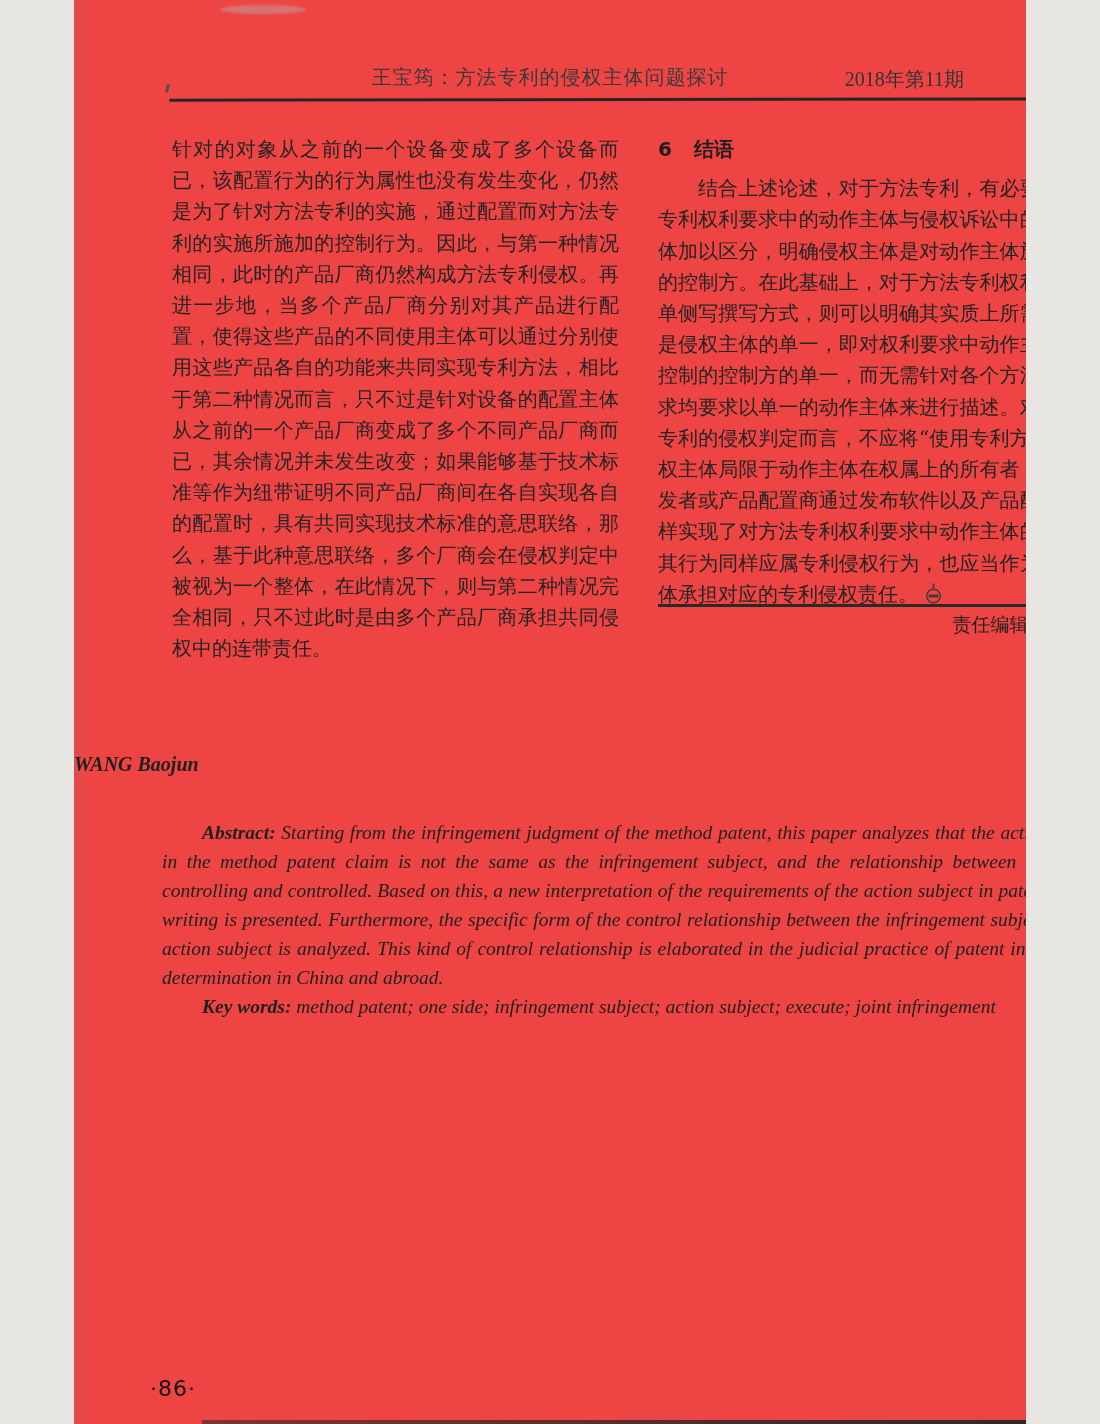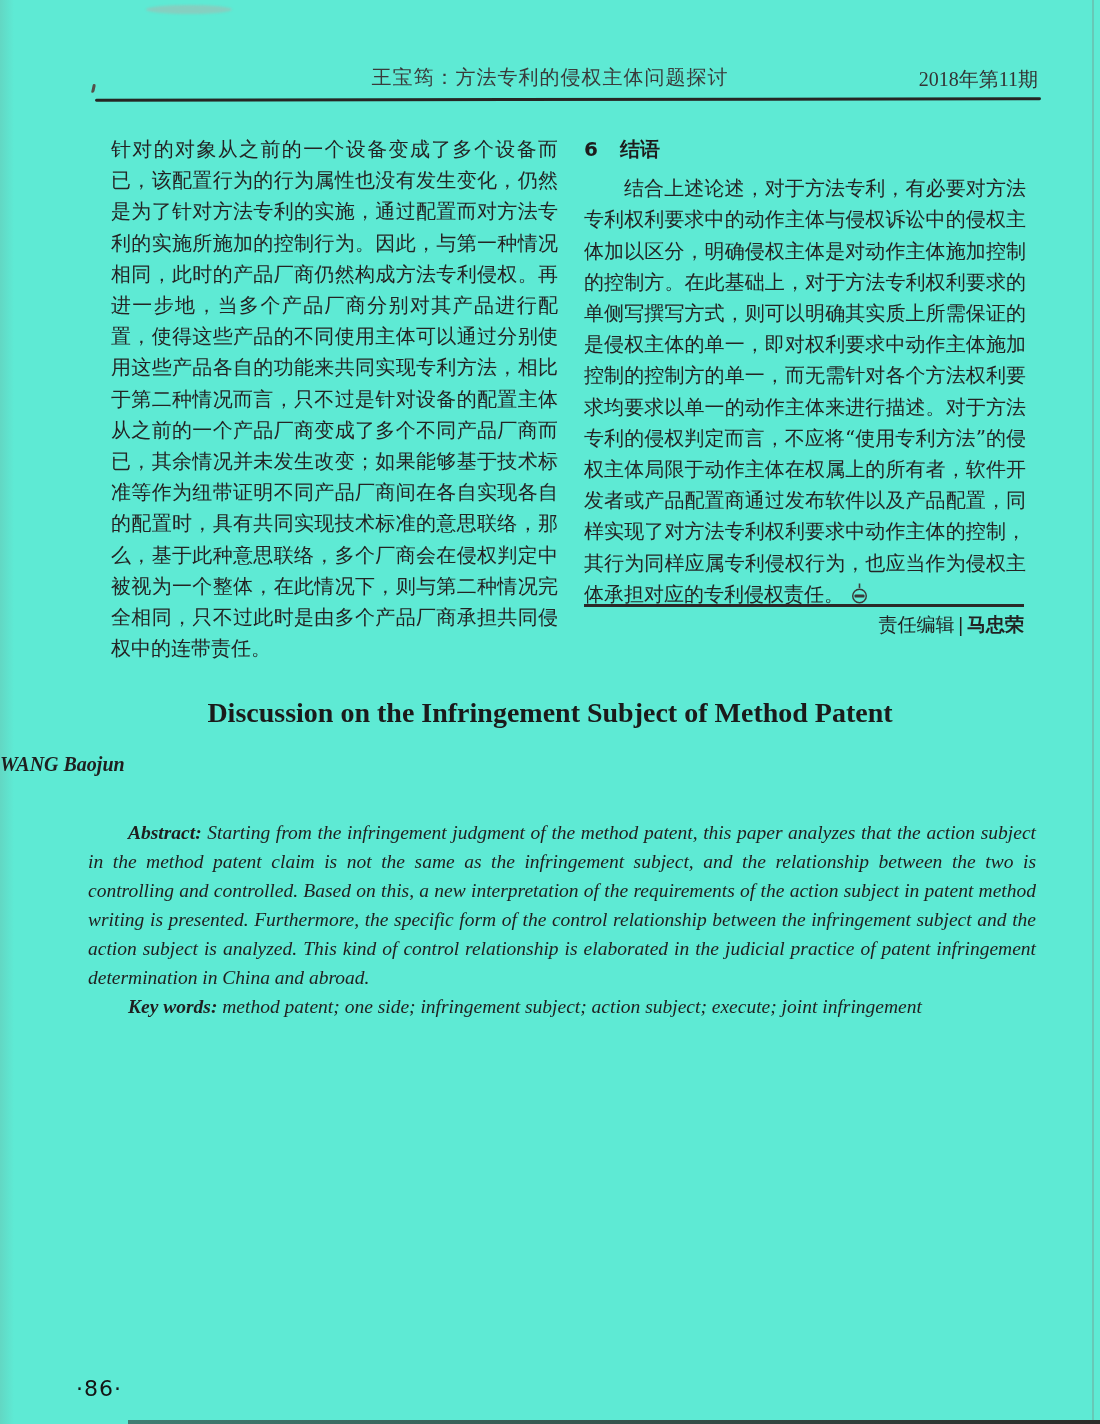--- a/index.html
+++ b/index.html
@@ -1,20 +1,20 @@
 <!DOCTYPE html>
 <html lang="zh"><head>
 <meta charset="utf-8">
 <style>
   html,body{margin:0;padding:0;background:#e8e6e2;}
   .page{
     position:relative;
-    width:1100px;height:1424px;
+    width:952px;height:1424px;
     margin:0 auto;
-    background:#5eead4;
+    background:#ef4444;
     overflow:hidden;
     color:#262626;
   }
   
   .running-title{
     position:absolute;top:64px;left:0;right:0;
     text-align:center;
     font-family:"DejaVu Serif","Liberation Serif",serif;
     font-size:20px;color:#3a3a3a;letter-spacing:1px;
   }
@@ -27,21 +27,21 @@
     position:absolute;top:98px;left:95px;width:946px;height:3px;
     background:#262624;border-radius:2px;transform:rotate(-0.08deg);
   }
   
   .col{
     position:absolute;top:134px;
     font-family:"DejaVu Serif","Liberation Serif",serif;
     font-size:20px;line-height:31.2px;
     text-align:justify;color:#242424;
   }
-  .col-left{left:111px;width:447px;}
+  .col-left{left:98px;width:447px;}
   .col-right{left:584px;width:442px;}
   .section-heading{
     font-family:"DejaVu Sans","Liberation Sans",sans-serif;
     font-weight:700;font-size:20px;color:#1d1d1d;
     margin:0 0 8px 0;letter-spacing:0;
   }
   .section-heading .num{margin-right:22px;}
   .indent-para{margin:0;text-indent:2em;}
   .end-icon{
     display:inline-block;width:19px;height:21px;
@@ -143,21 +143,20 @@
     <p class="indent-para"><span>结合上述论述，对于方法专利，有必要对方法专利权利要求中的动作主体与侵权诉讼中的侵权主体加以区分，明确侵权主体是对动作主体施加控制的控制方。在此基础上，对于方法专利权利要求的单侧写撰写方式，则可以明确其实质上所需保证的是侵权主体的单一，即对权利要求中动作主体施加控制的控制方的单一，而无需针对各个方法权利要求均要求以单一的动作主体来进行描述。对于方法专利的侵权判定而言，不应将“使用专利方法”的侵权主体局限于动作主体在权属上的所有者，软件开发者或产品配置商通过发布软件以及产品配置，同样实现了对方法专利权利要求中动作主体的控制，其行为同样应属专利侵权行为，也应当作为侵权主体承担对应的专利侵权责任。</span><span class="end-icon"><svg width="19" height="21" viewBox="0 0 19 21" xmlns="http://www.w3.org/2000/svg">
             <line x1="9.5" y1="0.5" x2="9.5" y2="5" stroke="#3a3a3a" stroke-width="1.6"></line>
             <circle cx="9.5" cy="13" r="6.8" fill="none" stroke="#3a3a3a" stroke-width="1.4"></circle>
             <rect x="4.5" y="11.4" width="10" height="3.2" rx="1.2" fill="#3a3a3a"></rect>
           </svg></span></p>
   </div>
 
   <div class="editor-rule"></div>
   <div class="editor-credit"><span>责任编辑</span><span class="sep">|</span><span class="name">马忠荣</span></div>
 
-  <div class="en-title">Discussion on the Infringement Subject of Method Patent</div>
   <div class="en-author">WANG Baojun</div>
 
   <div class="en-abstract">
     <p>
       <span class="b">Abstract:</span>
       <span>Starting from the infringement judgment of the method patent, this paper analyzes that the action subject in the method patent claim is not the same as the infringement subject, and the relationship between the two is controlling and controlled. Based on this, a new interpretation of the requirements of the action subject in patent method writing is presented. Furthermore, the specific form of the control relationship between the infringement subject and the action subject is analyzed. This kind of control relationship is elaborated in the judicial practice of patent infringement determination in China and abroad.</span>
     </p>
     <p>
       <span class="b">Key words:</span>
       <span>method patent; one side; infringement subject; action subject; execute; joint infringement</span>

